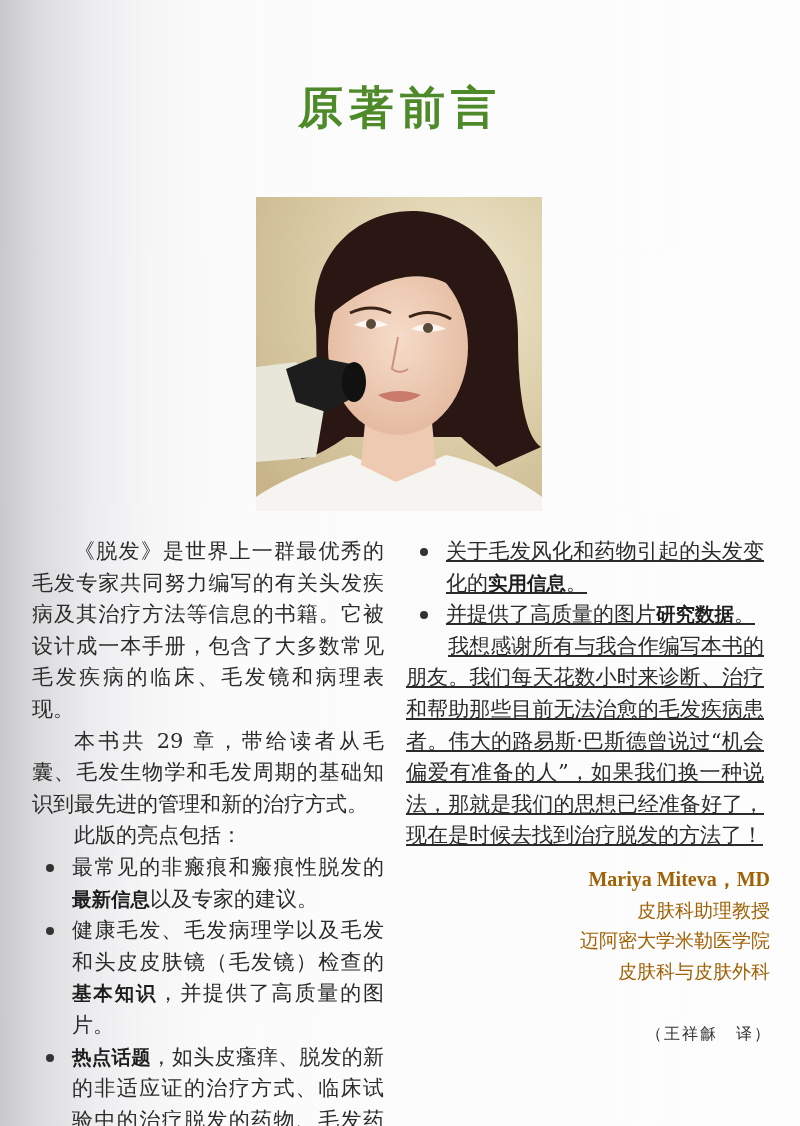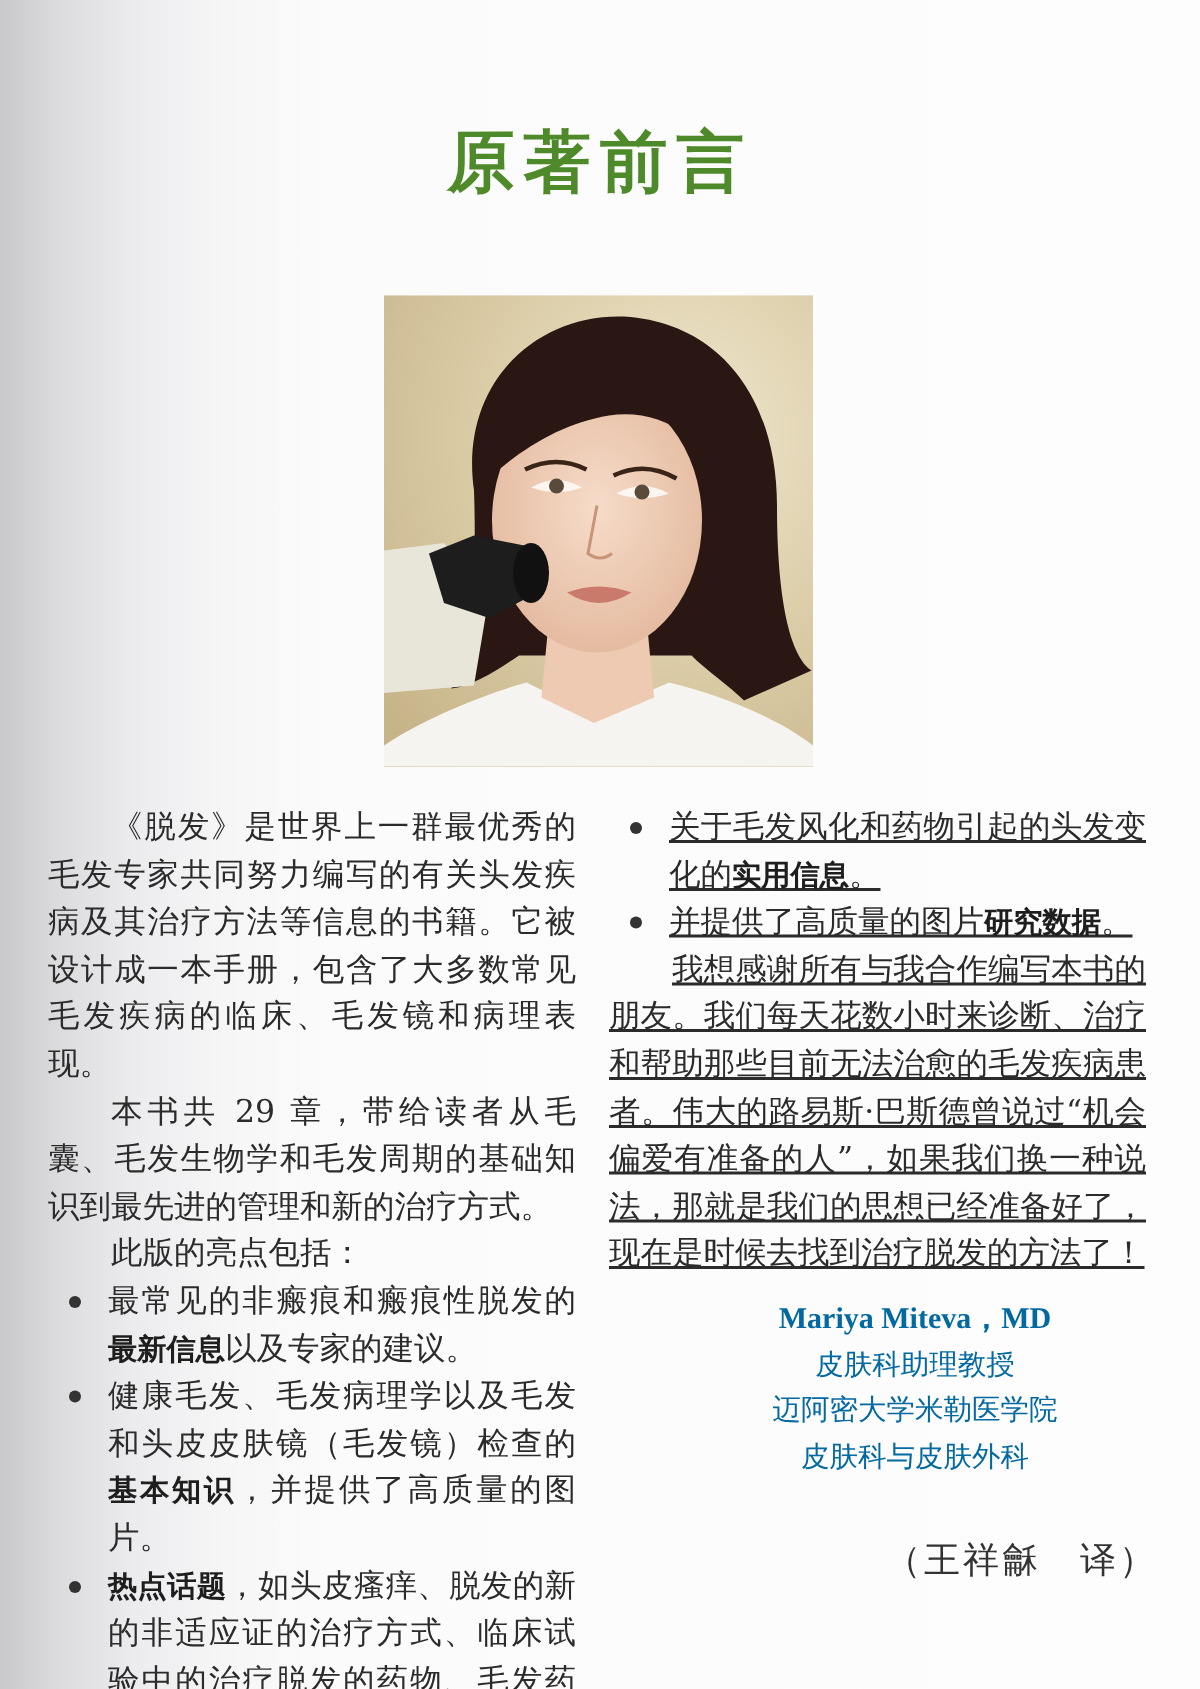--- a/index.html
+++ b/index.html
@@ -28,27 +28,27 @@
   .col-right { left: 406px; top: 536px; width: 358px; text-decoration: underline; }
   .p { margin: 0; }
   .indent { text-indent: 2em; }
   .bullet { position: relative; padding-left: 40px; margin: 0; }
   .bullet .dot {
     position: absolute; left: 14px; top: 12px; width: 8px; height: 8px; border-radius: 50%;
     background: #333;
   }
   .bold { font-family: "DejaVu Sans", sans-serif; font-weight: bold; font-size: 19.5px; color: #1e1e1e; }
   .sig {
-    position: absolute; right: 30px; top: 864px; text-align: center; width: 320px;
-    font-family: "DejaVu Sans", sans-serif; font-size: 19px; line-height: 30.5px; color: #0369a1;
+    position: absolute; right: 30px; top: 864px; text-align: right; width: 320px;
+    font-family: "DejaVu Sans", sans-serif; font-size: 19px; line-height: 30.5px; color: #a16207;
   }
   .sig .name { font-family: "Liberation Serif", serif; font-weight: bold; font-size: 20px; }
   .translator {
     position: absolute; right: 28px; top: 1024px;
-    font-family: "DejaVu Serif", serif; font-size: 24px; color: #333; letter-spacing: 2px; text-align: right;
+    font-family: "DejaVu Serif", serif; font-size: 16px; color: #333; letter-spacing: 2px; text-align: right;
   }
   .ghost {
     position: absolute; left: 20px; top: 190px; width: 770px; height: 860px;
     pointer-events: none; opacity: 0.06;
   }
 </style>
 </head>
 <body>
 
 <div class="ghost"></div>

